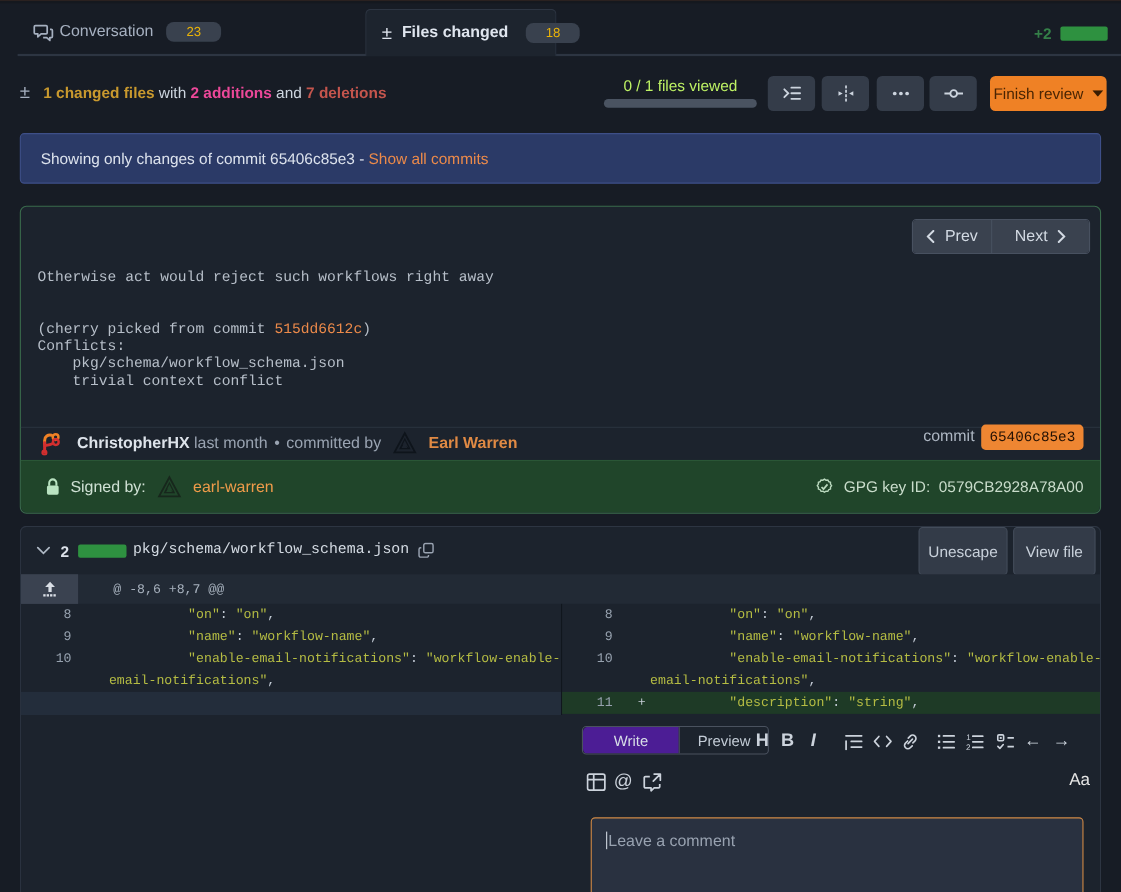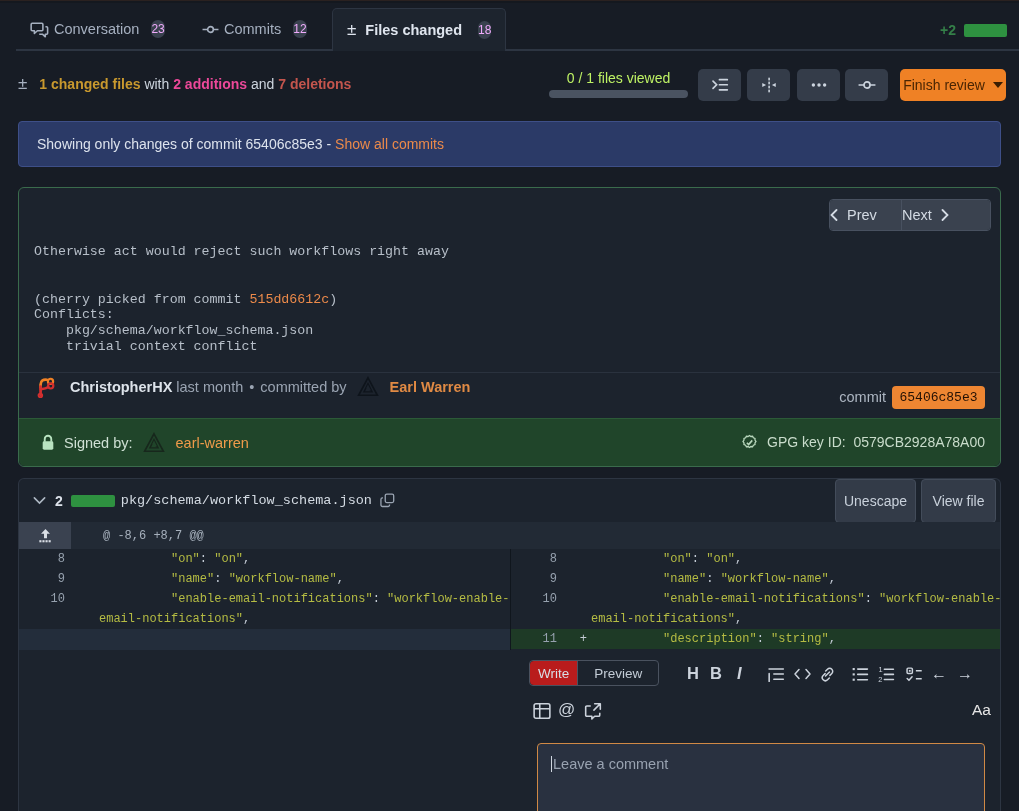--- a/index.html
+++ b/index.html
@@ -3,21 +3,21 @@
 *{margin:0;padding:0;box-sizing:border-box;-webkit-font-smoothing:antialiased}
 html,body{width:1019px;height:811px;background:#171c25;font-family:"Liberation Sans",sans-serif;position:relative;overflow:hidden;color:#cdd5df}
 svg{display:block}
 
 #strip{position:absolute;top:0;left:0;width:1019px;height:3px;background:#14181f;border-top:1px solid #2a2120}
 
 #tabbar{position:absolute;top:3px;left:0;width:1019px;height:49px}
 #tabline{position:absolute;top:46px;left:16px;right:0;height:2px;background:#2d3542}
 .tabitem{position:absolute;display:flex;align-items:center;gap:5px;color:#a6b0c0;font-size:14.5px;height:46px;top:3px}
 #tabfiles{position:absolute;left:332px;top:5px;width:174px;height:43px;background:#1d242e;border:1px solid #2d3542;border-bottom:none;border-radius:5px 5px 0 0;display:flex;align-items:center;gap:9px;padding-left:14px;color:#dfe5ee;font-weight:700;font-size:14.5px;white-space:nowrap}
-.badge{background:#39414e;color:#f0abfc;font-size:12px;border-radius:7px;padding:2px 0;font-weight:400;line-height:14px;margin-left:7px}
+.badge{background:#39414e;color:#eab308;font-size:12px;border-radius:7px;padding:2px 18px;font-weight:400;line-height:14px;margin-left:7px}
 #diffstat-top{position:absolute;right:12px;top:19px;display:flex;align-items:center;gap:8px}
 #diffstat-top .plus{color:#347f48;font-size:14px;font-weight:700}
 #diffstat-top .bar{width:43px;height:13px;background:#2e9140;border-radius:2px}
 
 #sumrow{position:absolute;top:62px;left:0;width:1019px;height:48px}
 #sumleft{position:absolute;left:18px;top:12px;display:flex;align-items:center;gap:12px;font-size:14px;color:#cdd5df}
 #sumleft .y{color:#c9992e;font-weight:700}
 #sumleft .g{color:#ec4899;font-weight:700}
 #sumleft .r{color:#c4554d;font-weight:700}
 #viewed{position:absolute;left:549px;top:8px;width:139px;text-align:center;font-size:14px;color:#bef264}
@@ -25,26 +25,26 @@
 .sqbtn{position:absolute;top:7px;width:43px;height:32px;background:#343c49;border-radius:5px;display:flex;align-items:center;justify-content:center;color:#ccd4de}
 #finish{position:absolute;left:900px;top:7px;width:106px;height:32px;background:#ef8125;border-radius:5px;display:flex;align-items:center;justify-content:center;gap:8px;color:#4a2503;font-weight:400;font-size:14px;white-space:nowrap}
 
 #banner{position:absolute;top:121px;left:18px;width:983px;height:46px;background:#2b3a67;border:1px solid #3e4f88;border-radius:4px;display:flex;align-items:center;padding-left:18px;font-size:14px;color:#dde3ed}
 #banner a{color:#ec8a4a;text-decoration:none}
 
 #cbox{position:absolute;top:187px;left:18px;width:983px;height:280px;background:#1c232d;border:1px solid #3a6b4c;border-radius:6px}
 #ctitle{position:absolute;left:15px;top:10px;font-size:18px;font-weight:400;color:#e9edf3;display:flex;align-items:center;gap:7px}
 #ctitle .num{color:#ec8a4a}
 #prevnext{position:absolute;right:9px;top:11px;display:flex;height:32px;border:1px solid #485160;border-radius:4px;overflow:hidden}
-.pn{display:flex;align-items:center;justify-content:flex-start;gap:9px;background:#3a424f;color:#d3dae3;font-size:14.5px}
+.pn{display:flex;align-items:center;justify-content:center;gap:9px;background:#3a424f;color:#d3dae3;font-size:14.5px}
 #pprev{width:71px}
 #pnext{border-left:1px solid #485160;width:89px}
 .cbody{position:absolute;left:15px;font-family:"Liberation Mono",monospace;font-size:13.3px;line-height:16px;color:#b7bfc9;white-space:pre}
 .cbody .lk{color:#ec8a4a}
-#cfooter{position:absolute;left:0;top:184px;width:981px;height:28px;border-top:1px solid #2a323e;display:flex;align-items:center;padding-left:15px;font-size:14.5px;color:#9aa4b2}
+#cfooter{position:absolute;left:0;top:200px;width:981px;height:28px;border-top:1px solid #2a323e;display:flex;align-items:center;padding-left:15px;font-size:14.5px;color:#9aa4b2}
 #cfooter b{color:#dde3ea;font-weight:700}
 #csigned{position:absolute;left:0;top:230px;width:981px;height:48px;background:#20452a;border-top:1px solid #2c5a38;border-radius:0 0 6px 6px;display:flex;align-items:center;padding-left:22px;font-size:14.5px;color:#cfe0d4}
 .olink{color:#e08a44;font-weight:700;text-decoration:none}
 #commitlbl{position:absolute;right:114px;top:201px;color:#adb6c2;font-size:14.5px}
 #commitbadge{position:absolute;right:15px;top:198px;width:93px;height:23px;background:#ee8632;border-radius:4px;color:#231104;font-family:"Liberation Mono",monospace;font-size:13px;display:flex;align-items:center;justify-content:center}
 #gpg{position:absolute;right:15px;top:230px;height:48px;display:flex;align-items:center;gap:9px;color:#c9dccb;font-size:14px}
 
 #dbox{position:absolute;top:478px;left:18px;width:983px;height:333px;background:#1c232d;border:1px solid #2d3542;border-bottom:none;border-radius:6px 6px 0 0;overflow:hidden}
 #dhead{position:absolute;top:0;left:0;width:981px;height:43px;display:flex;align-items:center;padding-left:13px;gap:8px}
 #dhead .cnt{font-weight:700;color:#dce2ea;font-size:14px}
@@ -60,45 +60,37 @@
 .crow{display:flex}
 .num{width:46px;text-align:right;color:#96a1ae;flex:none}
 .mk{width:34px;text-align:right;padding-right:4px;color:#c6cdd6;flex:none}
 .cd{white-space:pre;color:#c3cbd5}
 .str{color:#b5bc43}
 .addrow{background:#1e3a26}
 .phrow{background:#232d3b;height:21px}
 
 #editor{position:absolute;top:172px;left:492px;width:489px;height:161px}
 #wptabs{position:absolute;left:18px;top:9px;display:flex;height:26px;border:1px solid #4a525f;border-radius:4px;overflow:hidden;font-size:13.5px}
-#wptabs .wt{background:#b91c1c;color:#d8dfe7;display:flex;align-items:center;padding:0 8px;border-radius:4px 0 0 4px}
+#wptabs .wt{background:#4c1d95;color:#d8dfe7;display:flex;align-items:center;padding:0 28px;border-radius:4px 0 0 4px}
 #wptabs .pt{color:#c3ccd6;display:flex;align-items:center;padding:0 16px;border-left:1px solid #4a525f}
 .tbi{position:absolute;color:#ccd3dc;display:flex;align-items:center;justify-content:center}
 #textarea{position:absolute;left:26px;top:92px;width:448px;height:100px;background:#293140;border:1px solid #d08945;border-radius:4px;font-size:14.5px;color:#98a2b0;padding:12px 0 0 13px}
 </style></head>
 <body>
 <div id="strip"></div>
 
 <div id="tabbar">
     <div id="tabline"></div>
   <div class="tabitem" style="left:30px">
     <svg width="19" height="19" viewBox="0 0 16.5 16.5" fill="none" stroke="#a6b0c0" stroke-width="1.35" stroke-linejoin="round">
         <path d="M1.9 2.9h8.4a.9.9 0 0 1 .9.9v4.6a.9.9 0 0 1-.9.9H6.4L3.8 11.7V9.3H1.9a.9.9 0 0 1-.9-.9V3.8a.9.9 0 0 1 .9-.9z"></path>
         <path d="M13.4 5.9h1a.9.9 0 0 1 .9.9v4.6a.9.9 0 0 1-.9.9h-1.1v2.3l-2.5-2.3H8"></path>
       </svg>
     <span>Conversation</span>
       <span class="badge">23</span>
-  </div>
-  <div class="tabitem" style="left:202px">
-    <svg width="17" height="17" viewBox="0 0 16 16" fill="none" stroke="#a6b0c0" stroke-width="1.5">
-        <circle cx="8" cy="8" r="2.7"></circle>
-        <path d="M0.5 8h4.8M10.7 8h4.8"></path>
-      </svg>
-    <span>Commits</span>
-      <span class="badge">12</span>
   </div>
   <div id="tabfiles">
     <span style="font-size:17px;font-weight:400;line-height:14px">±</span>
     <span>Files changed</span>
       <span class="badge">18</span>
   </div>
   <div id="diffstat-top">
       <span class="plus">+2</span>
       <span class="bar"></span>
     </div>

